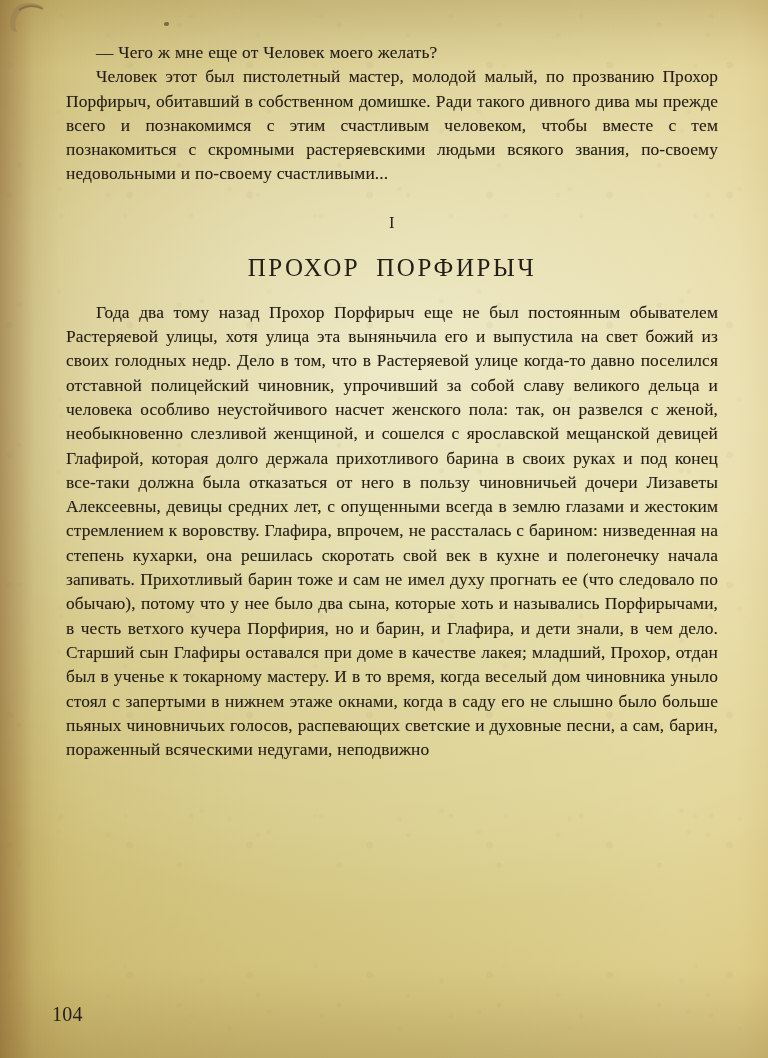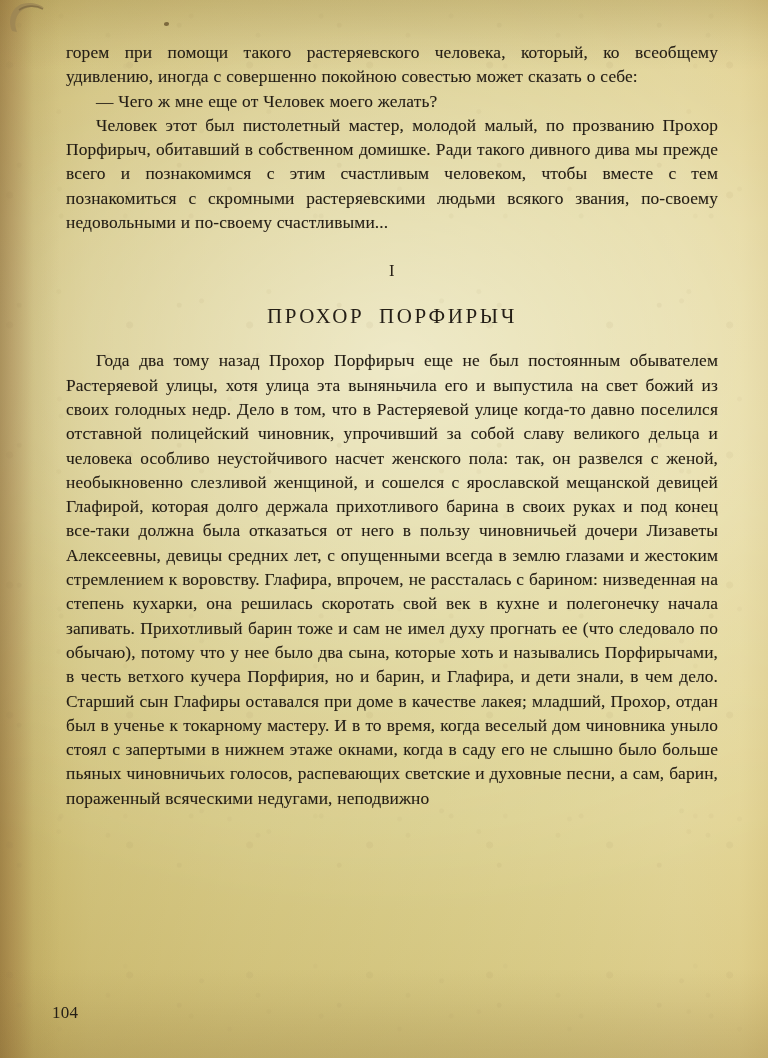--- a/index.html
+++ b/index.html
@@ -119,33 +119,33 @@
     text-align: center;
   }
   .chapter-num {
     font-size: 16.5px;
     line-height: 22px;
     color: #2a2218;
     letter-spacing: 0.5px;
   }
   .chapter-title {
     margin-top: 22px;
-    font-size: 21px;
+    font-size: 25px;
     line-height: 24px;
     letter-spacing: 2.6px;
     word-spacing: 7px;
     color: #241e16;
   }
   .after-title { height: 20px; }
 
   #folio {
     position: absolute;
     left: 52px;
     top: 1003px;
-    font-size: 17px;
+    font-size: 20px;
     letter-spacing: 0.3px;
     color: #241e16;
   }
 </style>
 </head>
 <body>
 
 <div id="page">
 
   <div id="grain"></div>
@@ -154,23 +154,20 @@
   <div id="botshade"></div>
 
   <svg id="corner-mark" viewBox="0 0 44 34">
     <path d="M6 30 C2 22 4 10 12 5 C20 0 32 2 38 7 C30 5 20 5 14 11 C9 16 8 24 11 31 Z" fill="#9a8355" opacity="0.72"></path>
     <path d="M13 9 C20 4 30 4 37 8" stroke="#7e6a42" stroke-width="1.6" fill="none" opacity="0.8"></path>
   </svg>
   <div id="speck"></div>
 
   <div id="content">
 
-    <p class="body">
-      <span>горем при помощи такого растеряевского человека, который, ко всеобщему удивлению, иногда с совершенно покойною совестью может сказать о себе:</span>
-    </p>
 
     <p class="body">
       <span class="ind"></span><span>— Чего ж мне еще от Человек моего желать?</span>
     </p>
 
     <p class="body">
       <span class="ind"></span><span>Человек этот был пистолетный мастер, молодой малый, по прозванию Прохор Порфирыч, обитавший в собственном домишке. Ради такого дивного дива мы прежде всего и познакомимся с этим счастливым человеком, чтобы вместе с тем познакомиться с скромными растеряевскими людьми всякого звания, по-своему недовольными и по-своему счастливыми...</span>
     </p>
 
     <div class="chapter-wrap">

